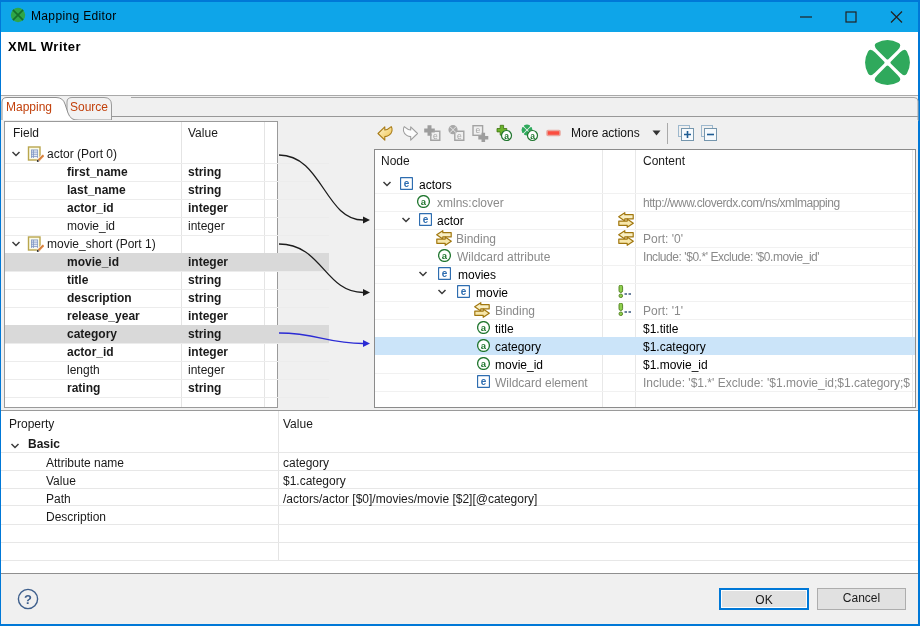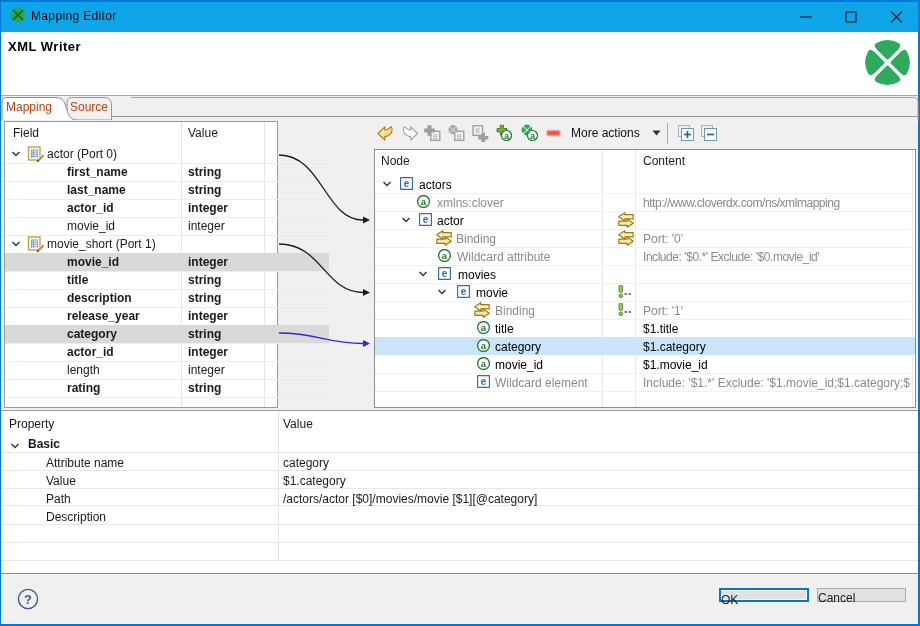--- a/index.html
+++ b/index.html
@@ -32,21 +32,21 @@
   .tline{border-bottom:1px solid #f1f1f1;}
   .sel{background:#cbe4f9;}
   #tree .b{font-weight:normal;color:#000;}
   .gtxt{color:#8a8a8a;}
   .cv{letter-spacing:-0.45px;}
   
   #prop{position:absolute;left:1px;top:410px;right:2px;height:162px;background:#fff;border-top:1px solid #9a9a9a;}
   .prow{position:absolute;left:0;right:0;border-bottom:1px solid #e7e7e7;}
   
   #botbar{position:absolute;left:1px;right:2px;bottom:2px;height:50px;background:#f0f0f0;border-top:1px solid #8f8f8f;}
-  .btn{position:absolute;top:14px;height:14px;background:#e1e1e1;font-size:12px;line-height:20px;box-sizing:border-box;}
+  .btn{position:absolute;top:14px;height:22px;background:#e1e1e1;font-size:12px;text-align:center;line-height:20px;box-sizing:border-box;}
   svg{display:block;}
 </style>
 </head>
 <body>
 <svg width="0" height="0" style="position:absolute">
   <defs>
     <path id="petal" d="M20.9 18.6 L12.2 9.9 Q7.4 5.1 11.2 3.0 Q22 -2.9 32.8 3.0 Q36.6 5.1 31.8 9.9 L23.1 18.6 Q22 19.7 20.9 18.6 Z" fill="#2fa95c"></path>
     <g id="reco">
       <rect x="1.5" y="1" width="11.5" height="13" fill="#fbfbe8" stroke="#b9a64e" stroke-width="1.4"></rect>
       <rect x="4" y="3.5" width="7" height="8.5" fill="#8198c4"></rect>
@@ -395,21 +395,21 @@
   <div class="prow" style="top:42px;height:17px;">
       <span class="abs" style="left:45px;top:3px">Attribute name</span>
       <span class="abs" style="left:282px;top:3px">category</span>
     </div>
   <div class="prow" style="top:60px;height:17px;">
       <span class="abs" style="left:45px;top:3px">Value</span>
       <span class="abs" style="left:282px;top:3px">$1.category</span>
     </div>
   <div class="prow" style="top:78px;height:16px;">
       <span class="abs" style="left:45px;top:3px">Path</span>
-      <span class="abs" style="left:282px;top:3px">/actors/actor [$0]/movies/movie [$1][@category]</span>
+      <span class="abs" style="left:282px;top:3px">/actors/actor [$0]/movies/movie [$2][@category]</span>
     </div>
   <div class="prow" style="top:95px;height:18px;">
       <span class="abs" style="left:45px;top:4px">Description</span>
     </div>
   <div class="prow" style="top:114px;height:17px;"></div>
   <div class="prow" style="top:132px;height:17px;"></div>
 </div>
 <div id="botbar">
   <svg class="abs" style="left:16px;top:14px" width="22" height="22" viewBox="0 0 22 22">
     <circle cx="11" cy="11" r="9.6" fill="none" stroke="#3d5e8c" stroke-width="1.4"></circle>

